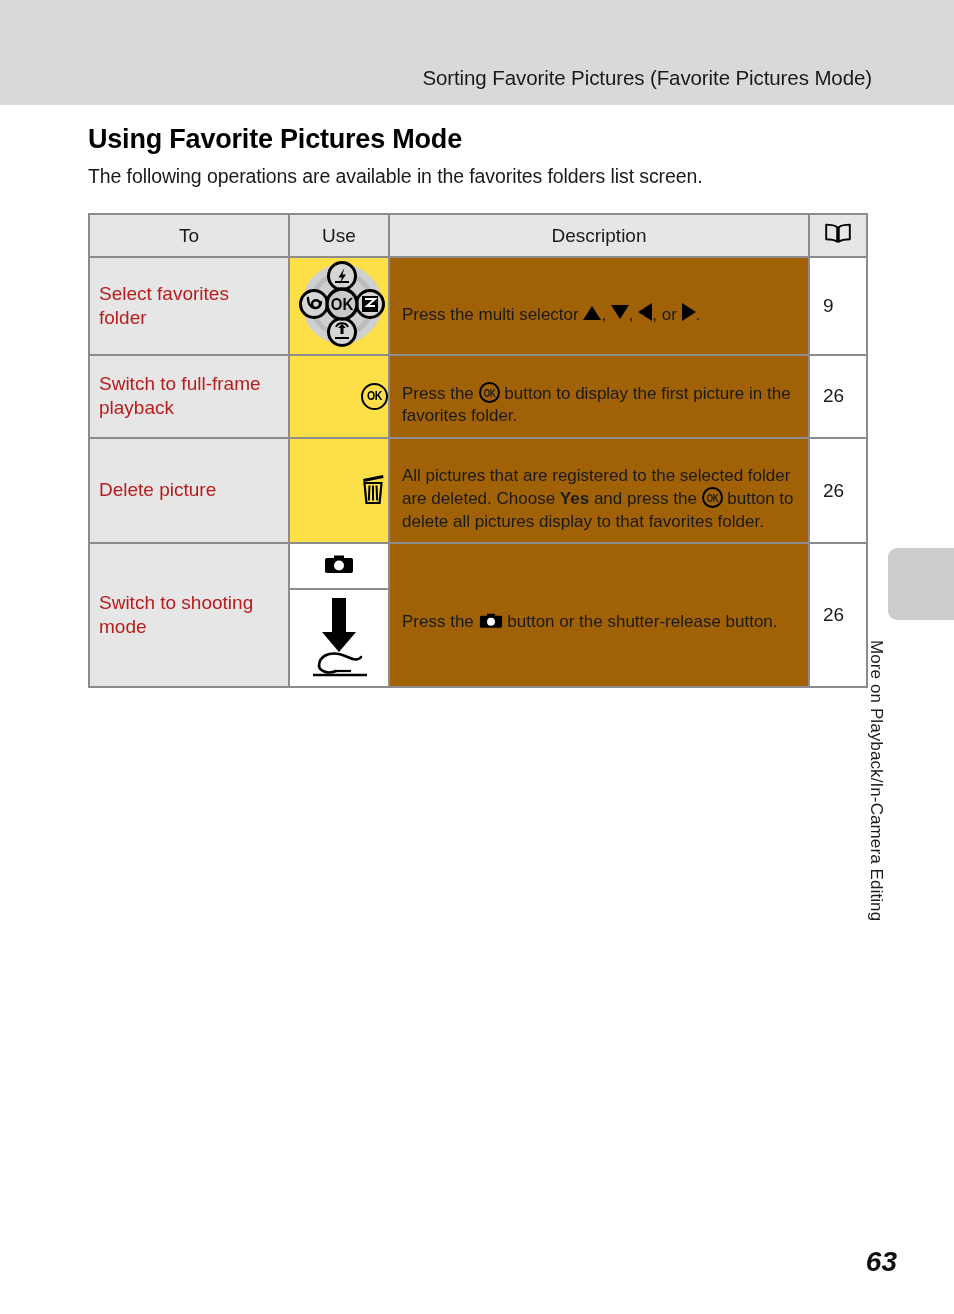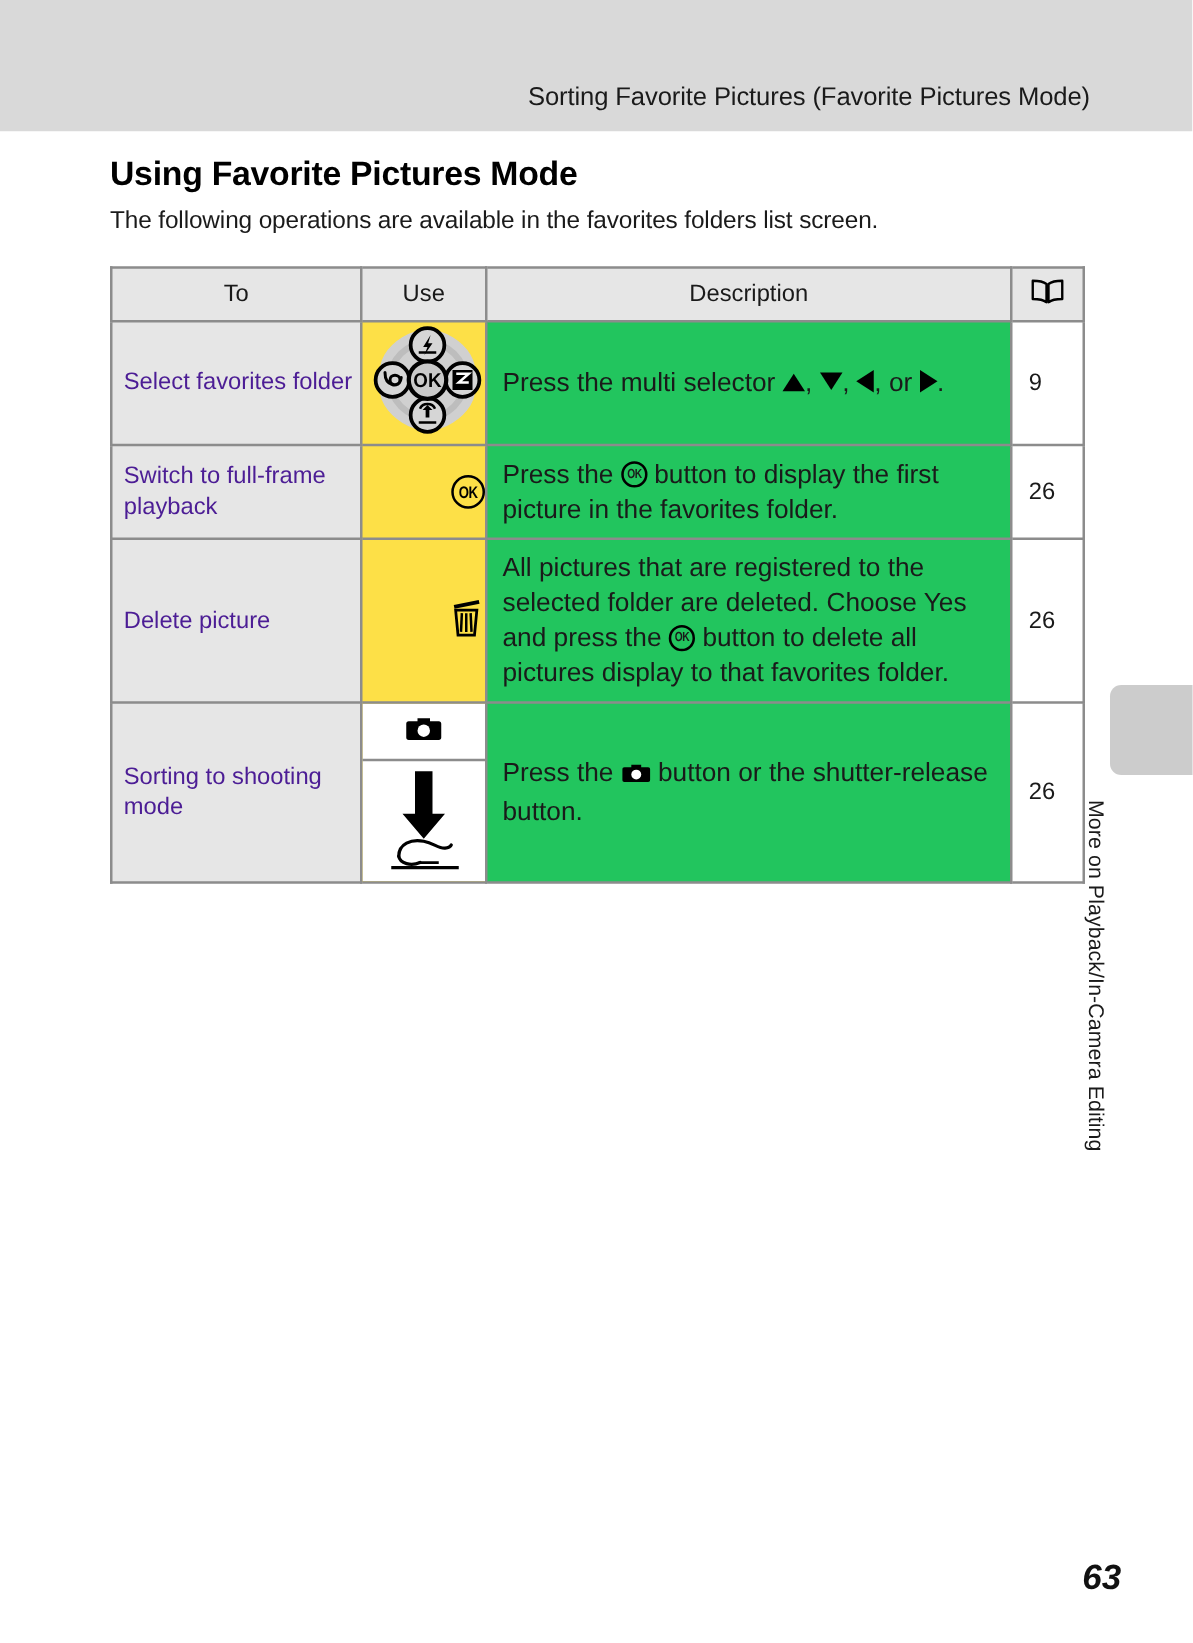--- a/index.html
+++ b/index.html
@@ -75,44 +75,44 @@
   .op-table thead th {
     background: #e6e6e6;
     height: 41px;
     text-align: center;
     font-size: 19px;
     color: #1a1a1a;
   }
 
   td.cell-to {
     background: #e6e6e6;
-    padding: 10px 4px 10px 9px;
+    padding: 10px 16px 10px 9px;
     font-size: 19px;
     line-height: 1.28;
-    color: #4c1d95;
+    color: #b91c1c;
   }
   td.cell-use {
     background: #fde047;
     text-align: right;
   }
   td.cell-desc {
-    background: #22c55e;
-    padding: 9px 12px 9px 12px;
-    font-size: 21px;
+    background: #a16207;
+    padding: 26px 12px 9px 12px;
+    font-size: 17px;
     line-height: 1.32;
     color: #1a1a1a;
   }
   td.cell-ref {
     background: #ffffff;
     text-align: left;
     padding-left: 13px;
     font-size: 19px;
     color: #1a1a1a;
   }
-  .bold-word { font-weight: normal; margin-top: 12px; }
+  .bold-word { font-weight: bold; margin-top: 12px; }
 
   
   .use-split { padding: 0 !important; }
   .use-split-inner { width: 100%; border-collapse: collapse; }
   .use-split-inner td {
     border: none;
     border-bottom: 2px solid #8c8c8c;
     text-align: center;
     background: #fff;
   }
@@ -322,21 +322,21 @@
       </td>
       <td class="cell-desc">
         <span>All pictures that are registered to the selected folder are deleted. Choose </span><span class="bold-word">Yes</span><span> and press the </span><span class="ok-btn"></span><span> button to delete all pictures display to that favorites folder.</span>
       </td>
       <td class="cell-ref">26</td>
     </tr>
 
 
 
     <tr>
-      <td class="cell-to">Sorting to shooting mode</td>
+      <td class="cell-to">Switch to shooting mode</td>
       <td class="cell-use use-split">
         <table class="use-split-inner">
           <tbody>
               <tr>
             <td style="height:44px;">
               <span class="ic">
                 <svg width="30" height="24" viewBox="0 0 30 24" aria-hidden="true">
                   <path d="M10 3.5 L20 3.5 L20 6 L27 6 C28.3 6 29 6.8 29 8 L29 19
                            C29 20.2 28.3 21 27 21 L3 21 C1.7 21 1 20.2 1 19 L1 8
                            C1 6.8 1.7 6 3 6 L10 6 Z" fill="#000"></path>

